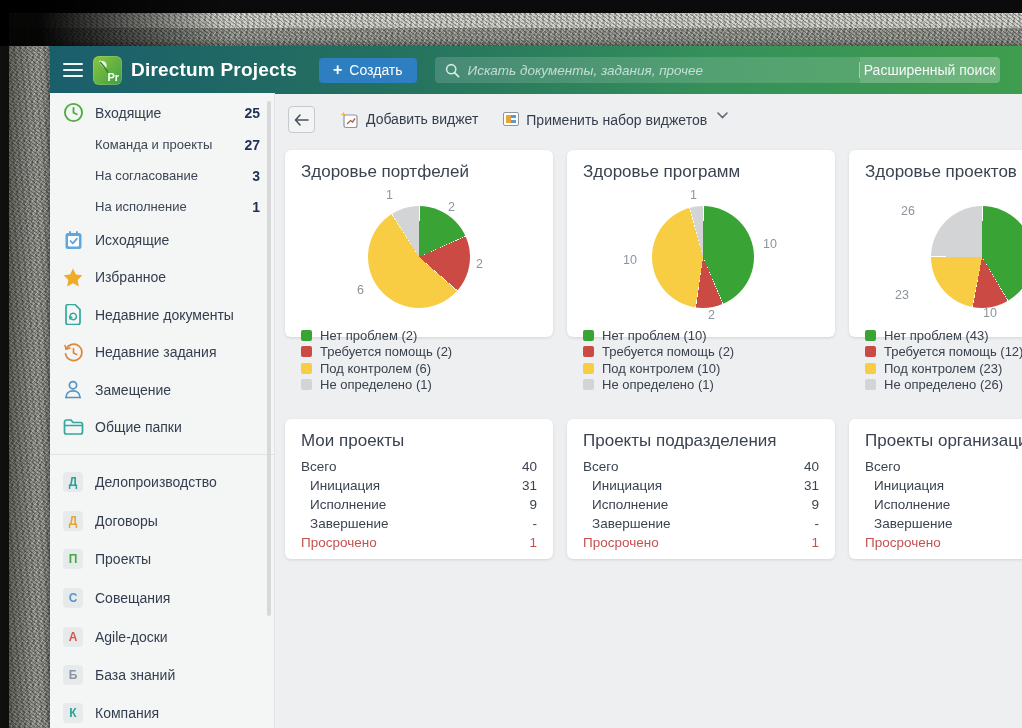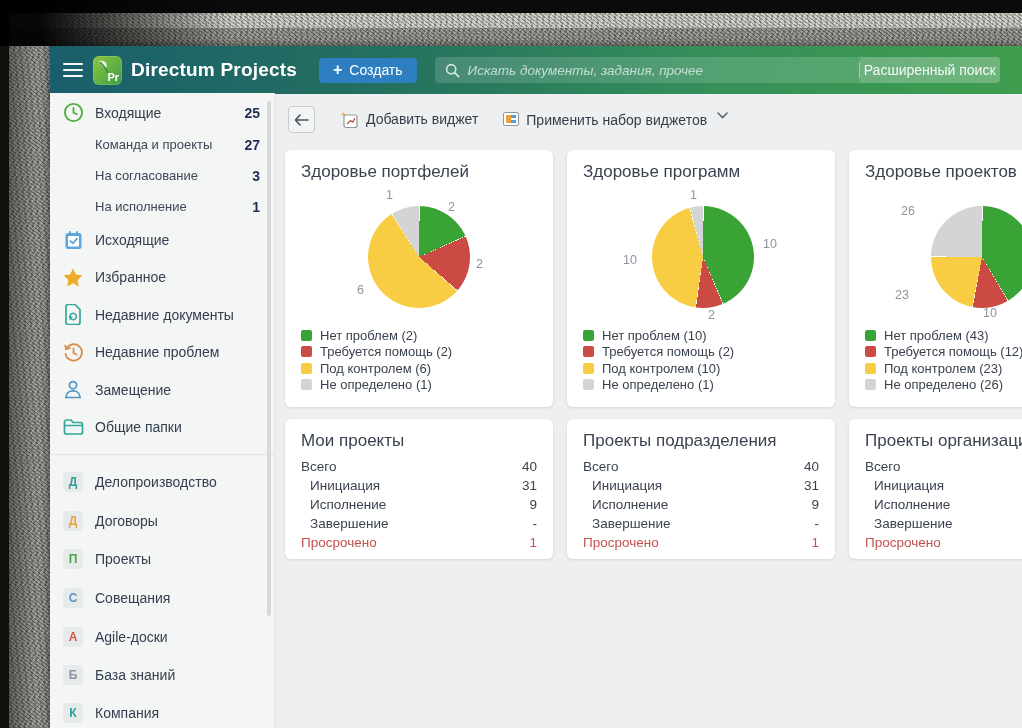--- a/index.html
+++ b/index.html
@@ -78,21 +78,21 @@
           color:#343e4b; cursor:pointer; white-space:nowrap; }
   .tool .chev { margin-left:3px; }
   .wset-icon { width:16px; height:14px; border:1px solid #8d97a0; border-radius:2px; position:relative; background:#fff; }
   .wset-icon::before { content:""; position:absolute; left:2px; top:2px; width:5px; height:8px; background:#e8a33d; }
   .wset-icon::after { content:""; position:absolute; right:2px; top:2px; width:5px; height:3px;
                       background:#5b9bd5; box-shadow:0 5px 0 #5b9bd5; }
 
   
   .card { position:absolute; width:268px; background:#fff; border-radius:6px;
           box-shadow:0 1px 3px rgba(60,70,80,.14); }
-  .pie-row .card { height:257px; }
+  .pie-row .card { height:187px; }
   .card-title { position:absolute; left:16px; top:12px; font-size:17px; color:#3a4350; white-space:nowrap; }
   .pie { position:absolute; width:102px; height:102px; border-radius:50%; }
   .pie-label { position:absolute; font-size:12.5px; color:#8d949c; }
   .legend { position:absolute; left:16px; top:177px; }
   .legend-item { display:flex; align-items:center; gap:8px; height:16.5px; }
   .legend-item .sq { width:11px; height:11px; border-radius:2px; flex:0 0 auto; }
   .legend-item .lt { font-size:13px; color:#39424e; white-space:nowrap; }
 
   .stat-row .card { height:140px; }
   .rows { position:absolute; left:16px; right:16px; top:38px; }
@@ -198,21 +198,21 @@
           <span class="lbl">Недавние документы</span>
         </div>
         <div class="s-item" style="height: 38px;">
           <span class="ico">
             <svg width="21" height="21" viewBox="0 0 21 21">
               <path d="M3.2 7 a8.2 8.2 0 1 1 -0.6 4.8" fill="none" stroke="#dd8a3e" stroke-width="1.8" stroke-linecap="round"></path>
               <path d="M2 3.5 L3.2 7.2 L7 6" fill="none" stroke="#dd8a3e" stroke-width="1.6" stroke-linecap="round" stroke-linejoin="round"></path>
               <path d="M10.5 6.5 V11 L13.6 12.6" fill="none" stroke="#dd8a3e" stroke-width="1.7" stroke-linecap="round"></path>
             </svg>
           </span>
-          <span class="lbl">Недавние проблем</span>
+          <span class="lbl">Недавние задания</span>
         </div>
         <div class="s-item" style="height: 37px;">
           <span class="ico">
             <svg width="20" height="21" viewBox="0 0 20 21">
               <circle cx="10" cy="6.2" r="3.6" fill="none" stroke="#5294c4" stroke-width="1.7"></circle>
               <path d="M3 18.5 c0 -4.4 3.1 -6.6 7 -6.6 s7 2.2 7 6.6" fill="none" stroke="#5294c4" stroke-width="1.7" stroke-linecap="round"></path>
               <path d="M3 18.5 h14" stroke="#5294c4" stroke-width="1.7" stroke-linecap="round"></path>
             </svg>
           </span>
           <span class="lbl">Замещение</span>

